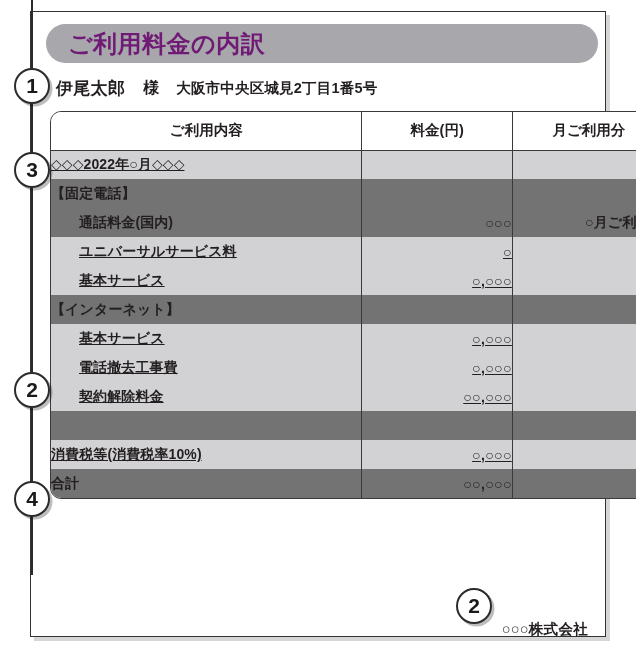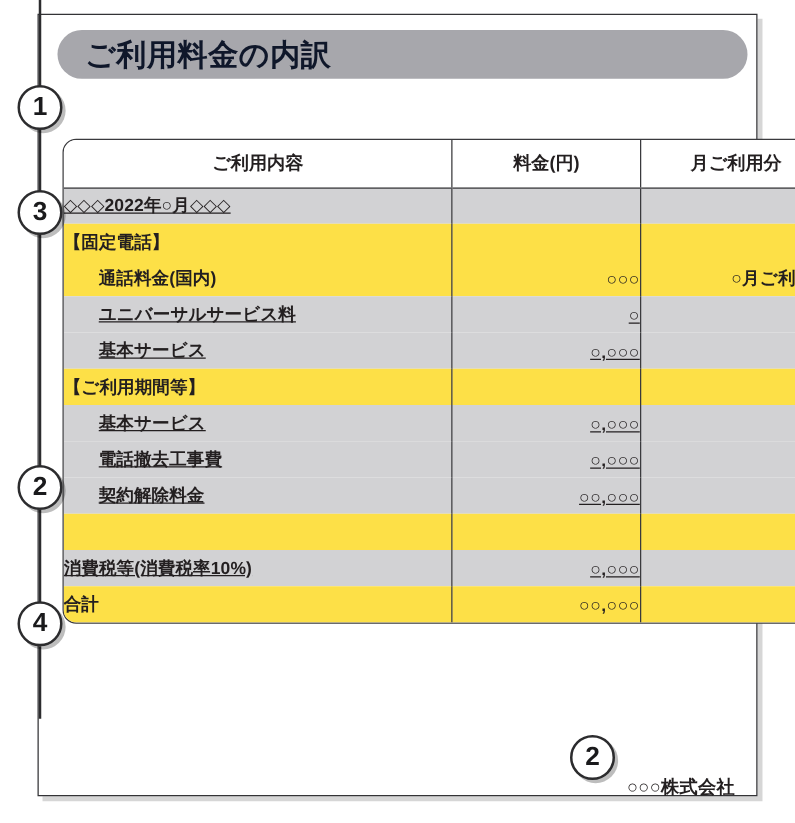--- a/index.html
+++ b/index.html
@@ -43,21 +43,21 @@
     height: 39px;
     background: #a7a7ac;
     border-radius: 20px;
     box-sizing: border-box;
   }
   .title-pill-text {
     position: absolute;
     left: 22px;
     top: 50%;
     transform: translateY(-50%);
-    color: #0f172a;
+    color: #701a75;
     font-size: 24px;
     font-weight: bold;
     letter-spacing: 0.5px;
     white-space: nowrap;
   }
 
   
   .customer-line {
     position: absolute;
     left: 56px;
@@ -136,21 +136,21 @@
     padding-right: 13px;
     color: #3f3f46;
     letter-spacing: 0.4px;
   }
   td.term {
     text-align: right;
     padding-right: 10px;
     letter-spacing: 0.2px;
   }
   tr.shade > td { background: #d2d2d4; text-decoration: underline; }
-  tr.plain > td { background: #fde047; }
+  tr.plain > td { background: #737373; }
 
   
   .company-footer {
     position: absolute;
     right: 48px;
     top: 620px;
     font-size: 14.5px;
     font-weight: bold;
     letter-spacing: 0.3px;
     white-space: nowrap;
@@ -204,20 +204,25 @@
   <div class="connector conn-3-2"></div>
   <div class="connector conn-2-4"></div>
   <div class="connector conn-bot"></div>
 
   <div class="doc-frame"></div>
 
   <div class="title-pill">
     <span class="title-pill-text">ご利用料金の内訳</span>
   </div>
 
+  <div class="customer-line">
+    <span class="cust-name">伊尾太郎</span>
+    <span class="cust-honorific">様</span>
+    <span class="cust-address">大阪市中央区城見2丁目1番5号</span>
+  </div>
 
   <div class="bill-table-wrap">
     <table class="bill">
       <colgroup>
         <col class="c-desc">
           <col class="c-fee">
           <col class="c-term">
       </colgroup>
       <thead>
         <tr>
@@ -246,21 +251,21 @@
             <td class="desc indent">ユニバーサルサービス料</td>
             <td class="fee sep-l">○</td>
             <td class="term sep-l"></td>
           </tr>
           <tr class="shade">
             <td class="desc indent">基本サービス</td>
             <td class="fee sep-l">○,○○○</td>
             <td class="term sep-l"></td>
           </tr>
           <tr class="plain">
-            <td class="desc">【ご利用期間等】</td>
+            <td class="desc">【インターネット】</td>
             <td class="fee sep-l"></td>
             <td class="term sep-l"></td>
           </tr>
           <tr class="shade">
             <td class="desc indent">基本サービス</td>
             <td class="fee sep-l">○,○○○</td>
             <td class="term sep-l"></td>
           </tr>
           <tr class="shade">
             <td class="desc indent">電話撤去工事費</td>

